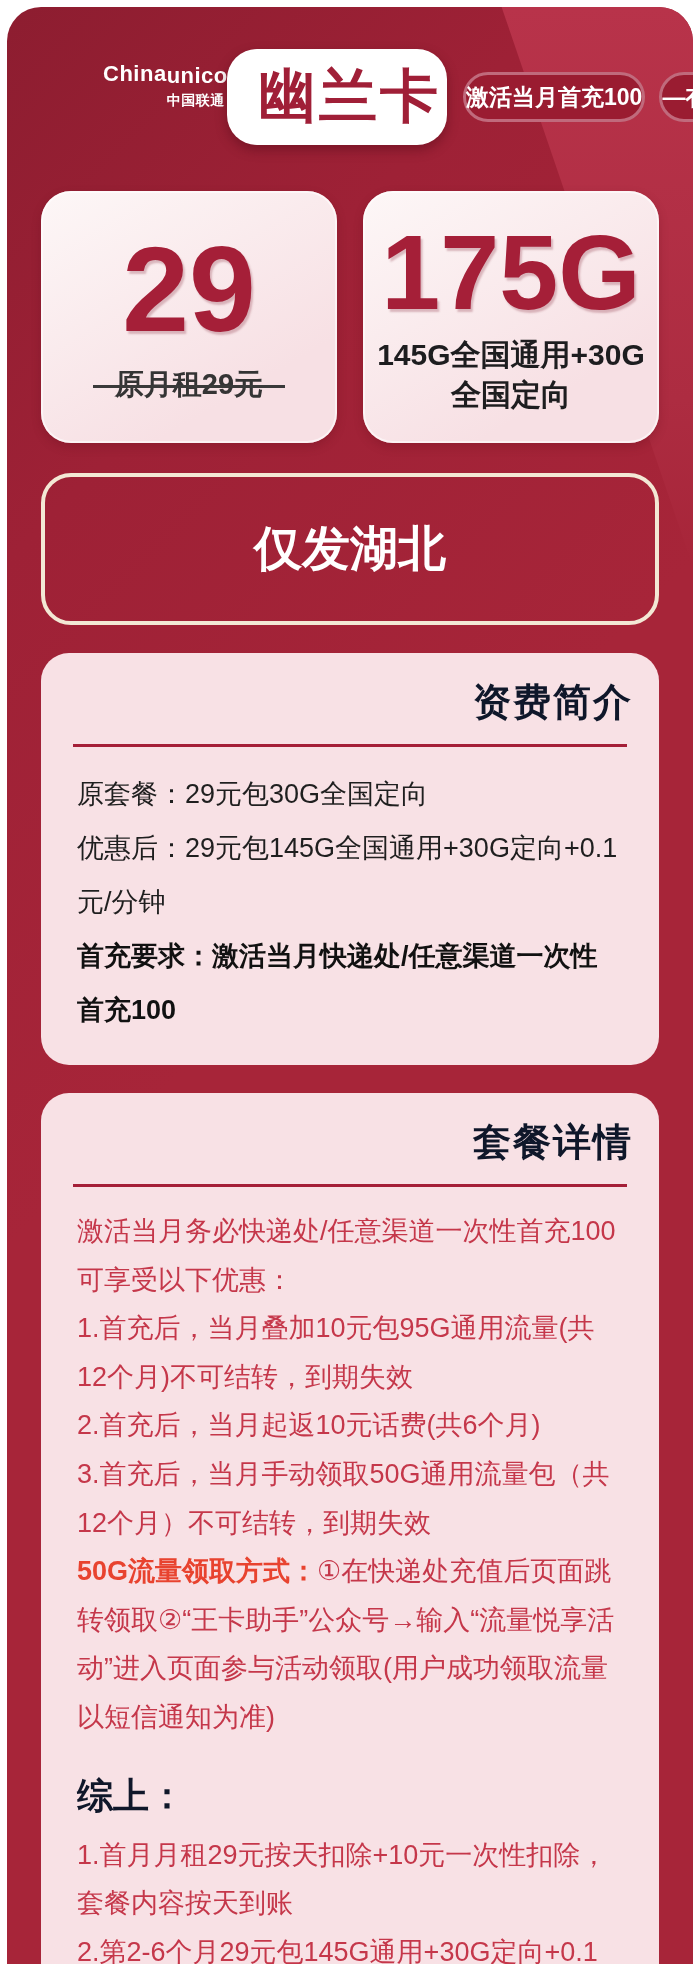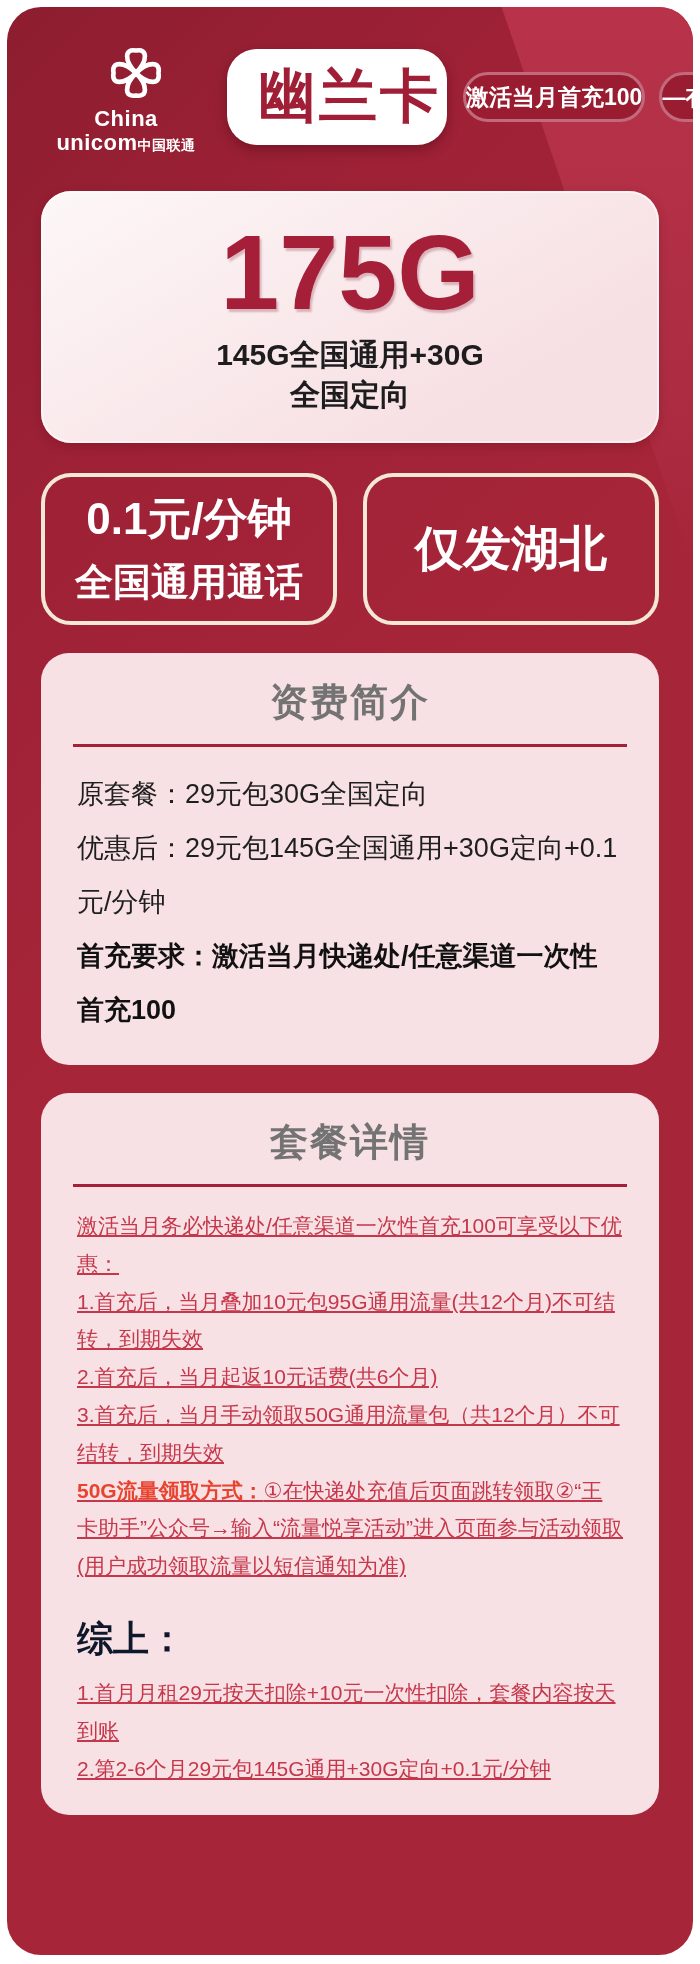--- a/index.html
+++ b/index.html
@@ -19,21 +19,21 @@
     overflow:hidden;
   }
   .wedge {
     position:absolute; top:0; right:0; width:330px; height:560px;
     background:linear-gradient(180deg,#b8334a 0%, #ad2c41 70%, #a72539 100%);
     clip-path:polygon(42% 0, 100% 0, 100% 100%);
     pointer-events:none;
   }
   
   .header { position:relative; display:flex; align-items:center; gap:16px; height:128px; z-index:1; }
-  .logo { width:170px; color:#fff; display:flex; flex-direction:column; line-height:1;text-align:center; }
+  .logo { width:170px; color:#fff; display:flex; flex-direction:row; line-height:1; }
   .logo svg { width:66px; height:66px; margin-left:62px; margin-bottom:2px; }
   .logo-en1 { font-size:22px; font-weight:700; letter-spacing:.5px; }
   .logo-en2 { font-size:22px; font-weight:700; letter-spacing:.5px; margin-top:2px; }
   .logo-zh { display:inline; font-size:14px; font-weight:700; }
   .title-box {
     flex:1; height:96px; background:#fff; border-radius:30px;
     display:flex; align-items:center; justify-content:center;
     box-shadow:0 5px 12px rgba(80,8,22,.45);
     padding-left:25px;
   }
@@ -66,25 +66,25 @@
     color:#fff; gap:8px;
   }
   .feature-l1 { font-size:44px; font-weight:800; }
   .feature-l2 { font-size:38px; font-weight:800; }
   .feature-region { font-size:48px; font-weight:800; }
   
   .section {
     position:relative; background:#f8e1e5; border-radius:28px;
     margin-top:28px; padding:24px 26px 28px; z-index:1;
   }
-  .section-title { text-align:center; font-size:38px; font-weight:800; color:#737373; letter-spacing:2px; }
+  .section-title { text-align:right; font-size:38px; font-weight:800; color:#0f172a; letter-spacing:2px; }
   .rule { border:none; border-top:3px solid #a51f38; margin:16px 6px 20px; }
   .fee-line { font-size:27px; color:#1f1f1f; line-height:2.0; padding:0 10px; }
   .fee-highlight { font-size:27px; color:#111; font-weight:800; line-height:2.0; padding:0 10px; }
-  .detail-line { font-size:21px; color:#c5374a; line-height:1.8; padding:0 10px;text-decoration:underline; }
+  .detail-line { font-size:27px; color:#c5374a; line-height:1.8; padding:0 10px; }
   .claim-label { color:#e8432f; font-weight:800;margin-top:32px; }
   .summary-title { font-size:36px; font-weight:900; color:#0f172a; padding:0 10px; margin:30px 0 10px; }
 </style>
 </head>
 <body>
 
 <div class="page">
   <div class="card">
     <div class="wedge"></div>
 
@@ -100,33 +100,33 @@
         <span class="title">幽兰卡</span>
       </div>
       <div class="badges">
         <div class="badge">激活当月首充100</div>
         <div class="badge">—有实力·敢领航—</div>
       </div>
     </div>
 
     <div class="price-row">
       <div class="price-box">
+        <div class="price-num">29</div>
+        <div class="price-note">原月租29元</div>
+      </div>
+      <div class="price-box">
         <div class="data-num">175G</div>
         <div class="data-detail">
           <div>145G全国通用+30G</div>
           <div>全国定向</div>
         </div>
       </div>
     </div>
 
     <div class="feature-row">
-      <div class="feature-box">
-        <div class="feature-l1">0.1元/分钟</div>
-        <div class="feature-l2">全国通用通话</div>
-      </div>
       <div class="feature-box">
         <div class="feature-region">仅发湖北</div>
       </div>
     </div>
 
     <div class="section">
       <div class="section-title">资费简介</div>
       <hr class="rule">
       <p class="fee-line">原套餐：29元包30G全国定向</p>
       <p class="fee-line">优惠后：29元包145G全国通用+30G定向+0.1元/分钟</p>

